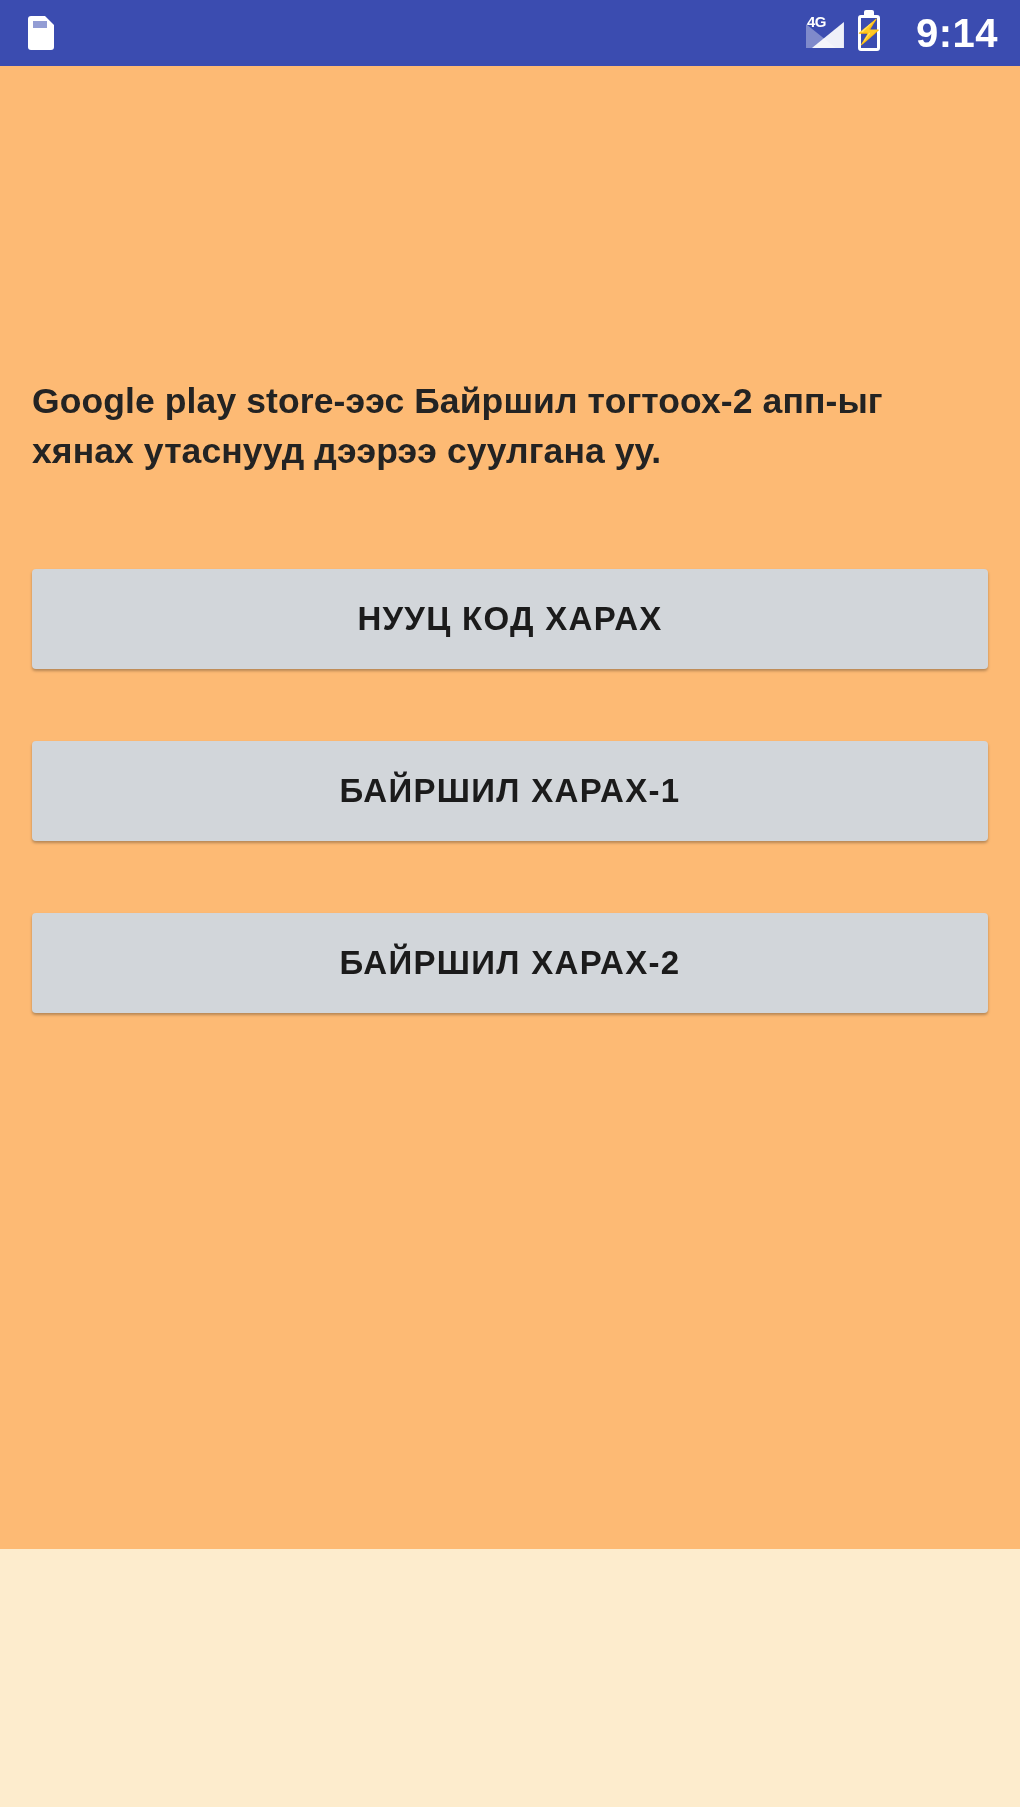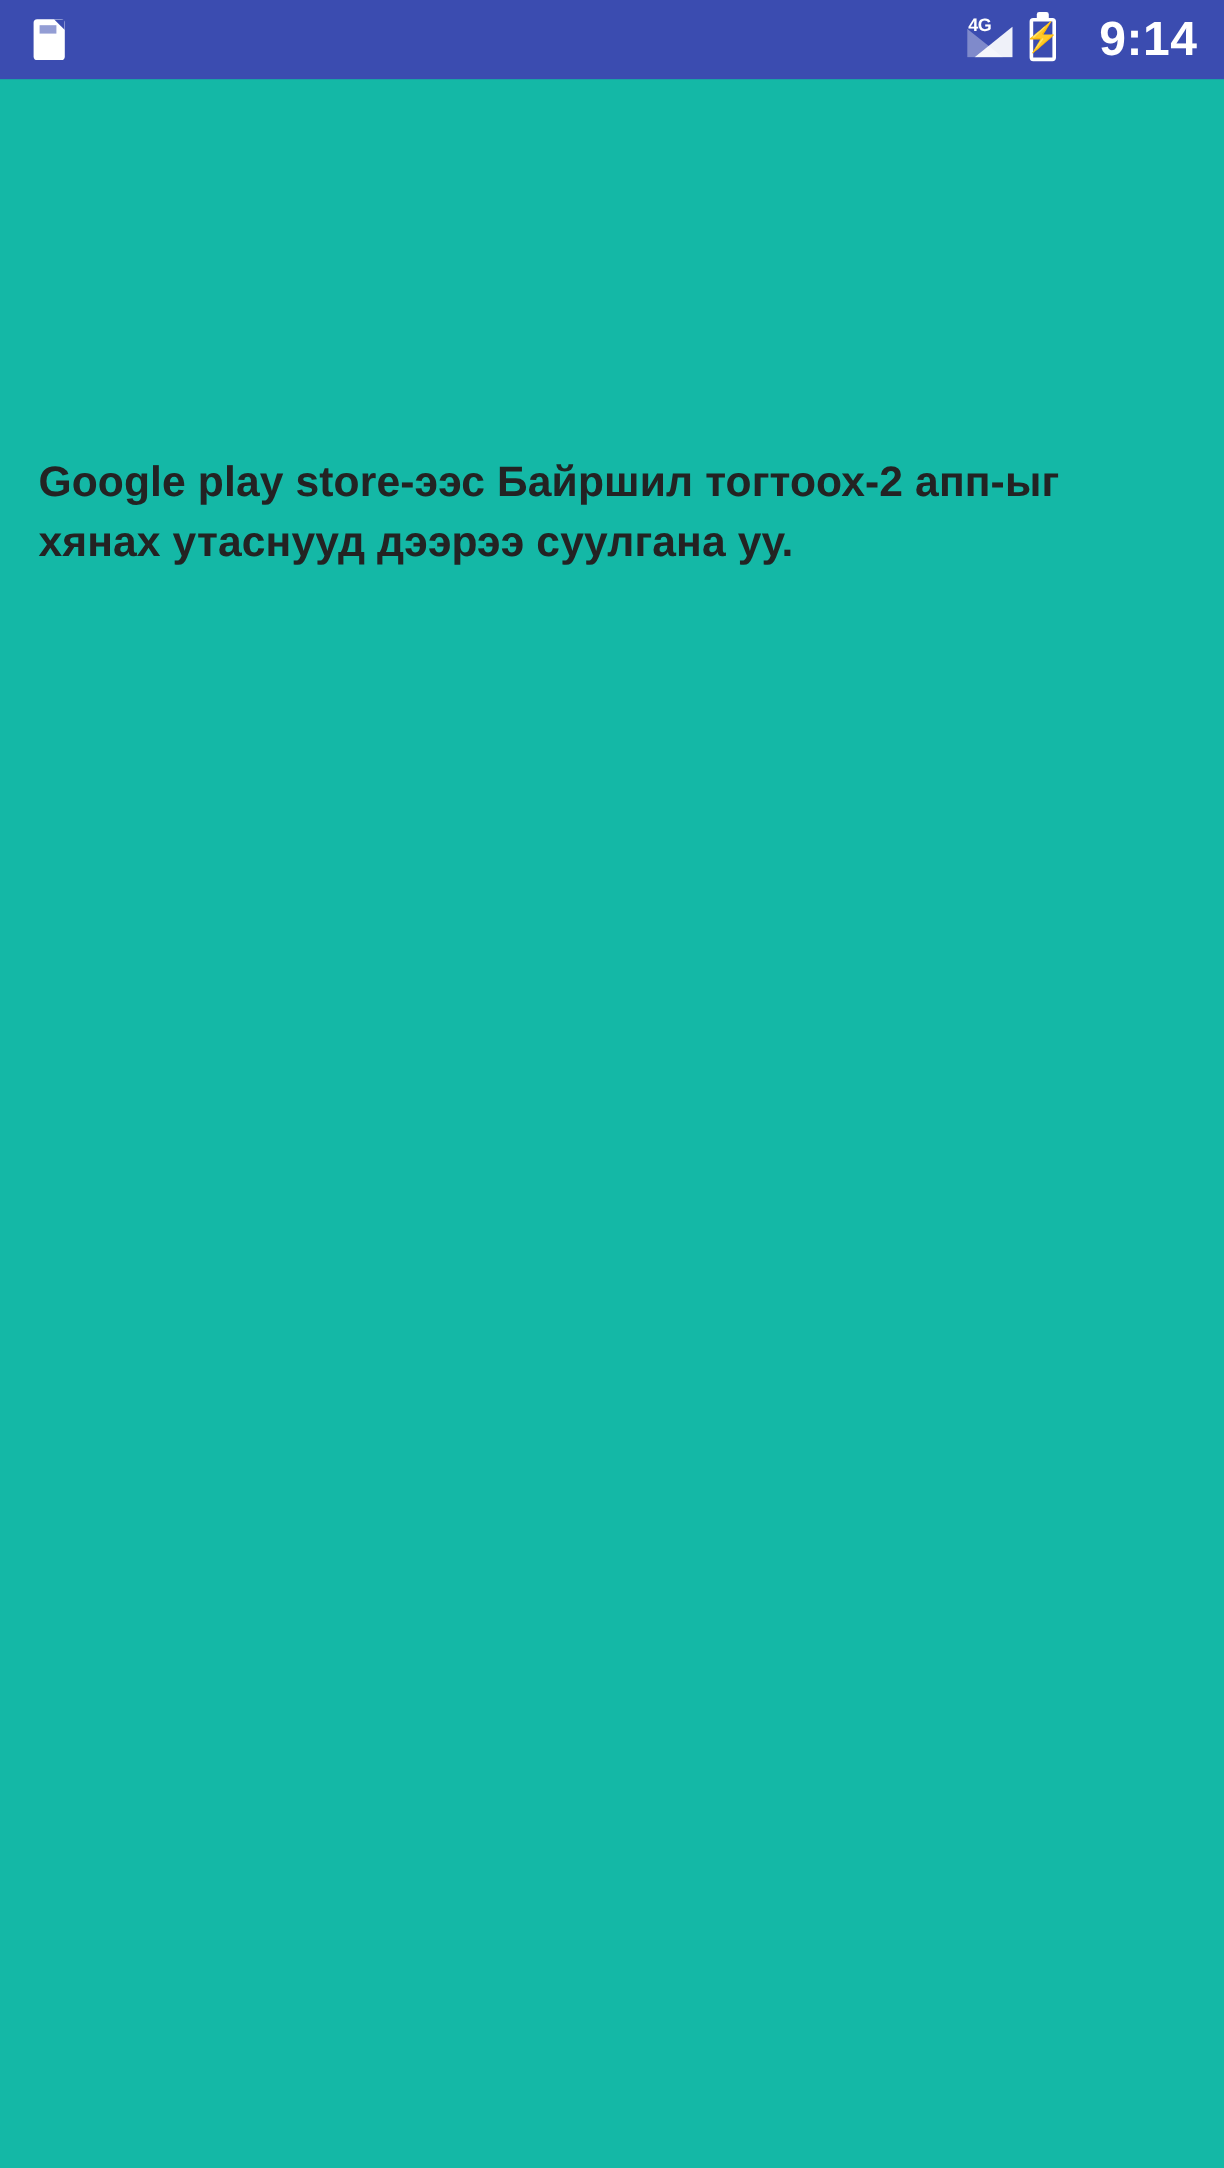--- a/index.html
+++ b/index.html
@@ -6,22 +6,22 @@
   html, body {
     width: 1020px;
     height: 1807px;
     background: #fdeccd;
     font-family: "Liberation Sans", sans-serif;
     overflow: hidden;
   }
   .phone {
     position: relative;
     width: 1020px;
-    height: 1807px;
-    background: #14b8a6;
+    height: 1549px;
+    background: #fdba74;
     display: flex;
     flex-direction: column;
   }
 
   
   .status-bar {
     height: 66px;
     background: #3b4cb0;
     display: flex;
     align-items: center;
@@ -190,15 +190,20 @@
       <div class="clock">9:14</div>
     </div>
   </div>
 
 
   <div class="content">
     <div class="para-block">
       <p class="para">Google play store-ээс Байршил тогтоох-2 апп-ыг хянах утаснууд дээрээ суулгана уу.</p>
     </div>
 
+    <div class="buttons">
+      <button class="btn">НУУЦ КОД ХАРАХ</button>
+      <button class="btn">БАЙРШИЛ ХАРАХ-1</button>
+      <button class="btn">БАЙРШИЛ ХАРАХ-2</button>
+    </div>
   </div>
 
 </div>
 
 </body></html>

